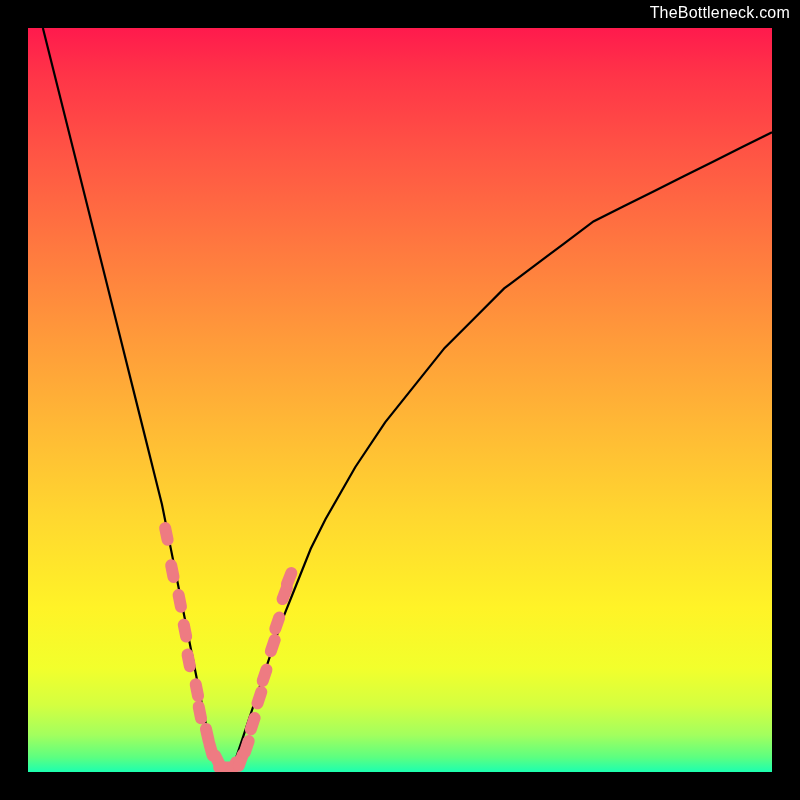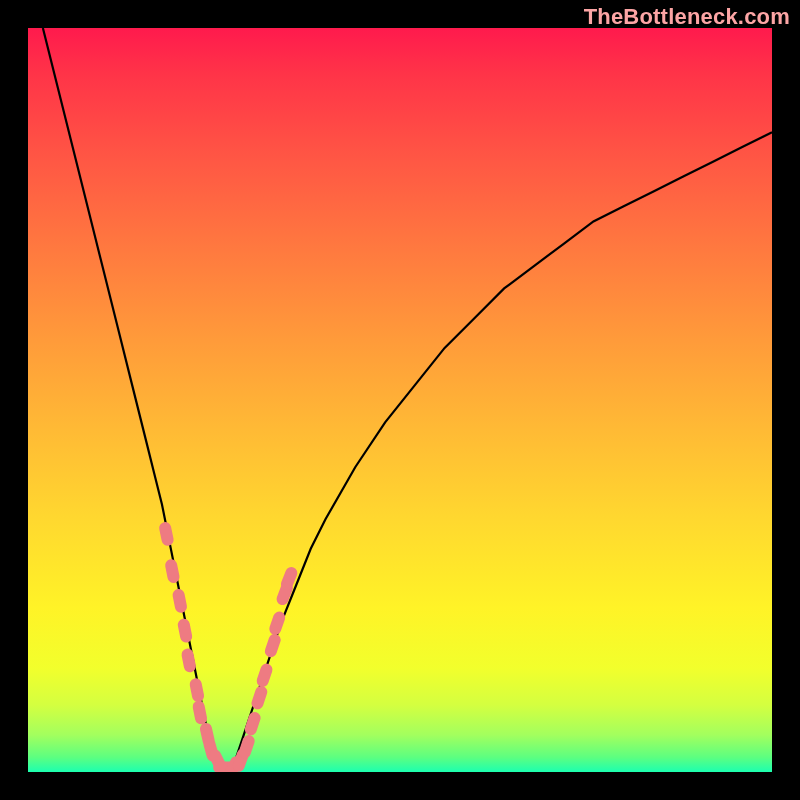--- a/index.html
+++ b/index.html
@@ -46,23 +46,23 @@
       #a3ff5e 95%,
       #5dff80 98%,
       #1cffb0 100%
     );
   }
   .watermark {
     position: absolute;
     top: 4px;
     right: 10px;
     font-family: Arial, Helvetica, sans-serif;
-    font-size: 22px;
-    font-weight: 700;
-    color: #fca5a5;
+    font-size: 16px;
+    font-weight: 400;
+    color: #ffffff;
     letter-spacing: 0.2px;
   }
   svg.curve {
     position: absolute;
     top: 0;
     left: 0;
     width: 744px;
     height: 744px;
   }
   .marker {

